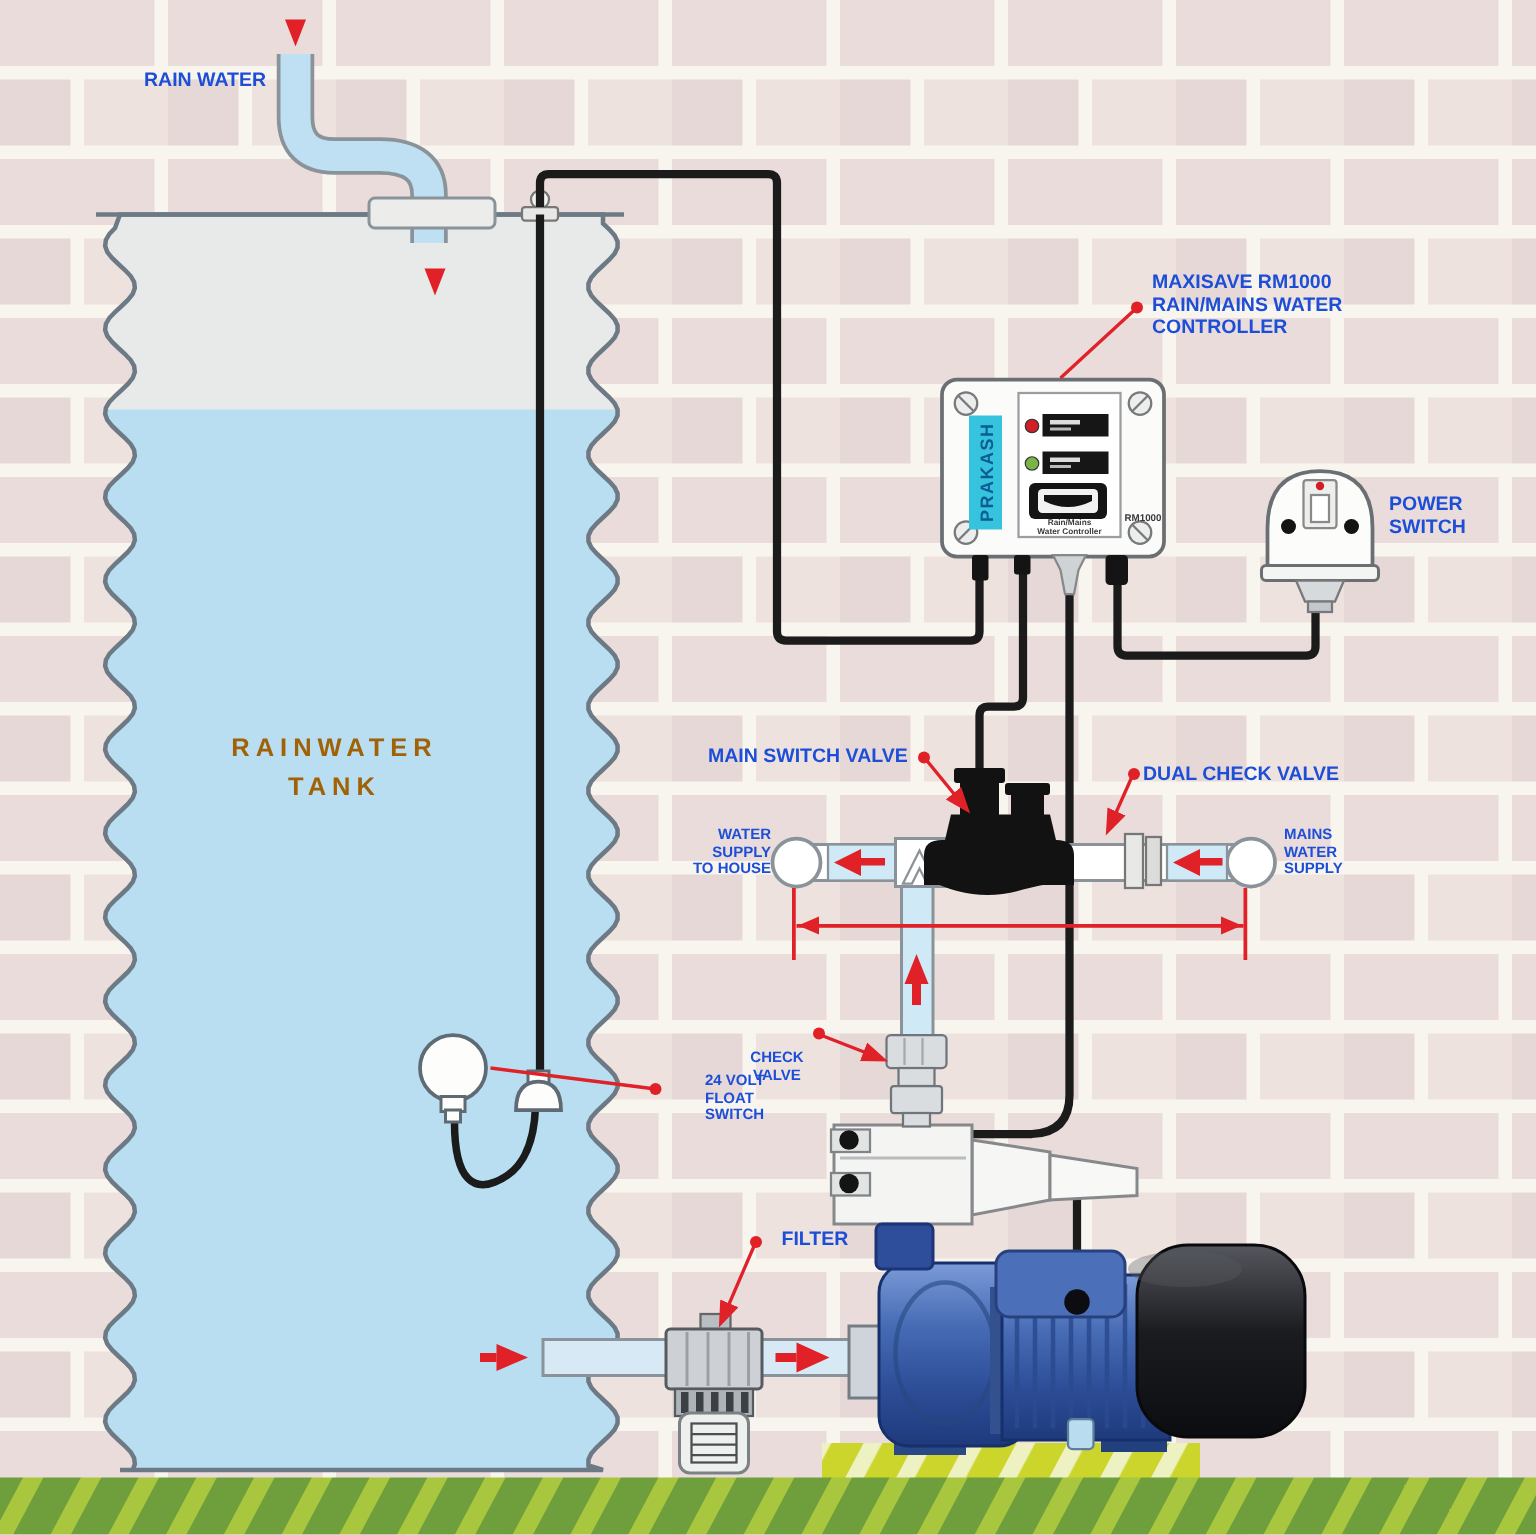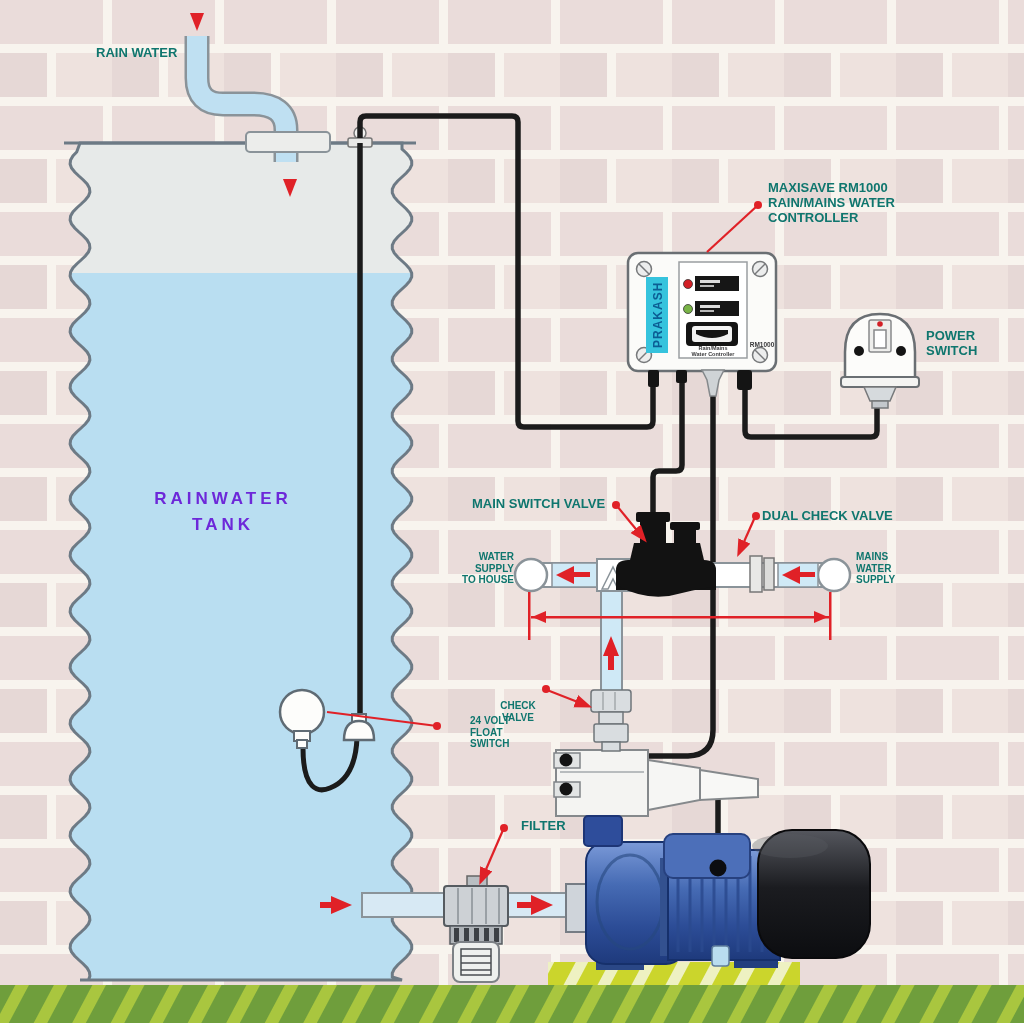--- a/index.html
+++ b/index.html
@@ -1,22 +1,22 @@
 <!DOCTYPE html>
 <html><head>
 <meta charset="utf-8">
 <style>
   html,body{margin:0;padding:0;background:#ddd;}
   #stage{position:relative;width:1024px;height:1023px;overflow:hidden;
          font-family:"Liberation Sans",sans-serif;}
   #art{position:absolute;left:0;top:0;}
-  .lbl{position:absolute;font-weight:700;color:#0f766e;font-size:13px;
+  .lbl{position:absolute;font-weight:700;color:#1d4ed8;font-size:13px;
        line-height:1.15;white-space:pre-line;letter-spacing:0;}
   .lbl.small{font-size:10px;}
-  .tank-title{font-size:17px;letter-spacing:4px;color:#6d28d9;line-height:1.55;
+  .tank-title{font-size:17px;letter-spacing:4px;color:#a16207;line-height:1.55;
               text-align:center;width:210px;}
   .right-align{text-align:right;width:86px;}
   .center{text-align:center;}
 </style>
 </head>
 <body>
 
 <div id="stage">
 
 <svg id="art" width="1024" height="1023" viewBox="0 0 1024 1023">

